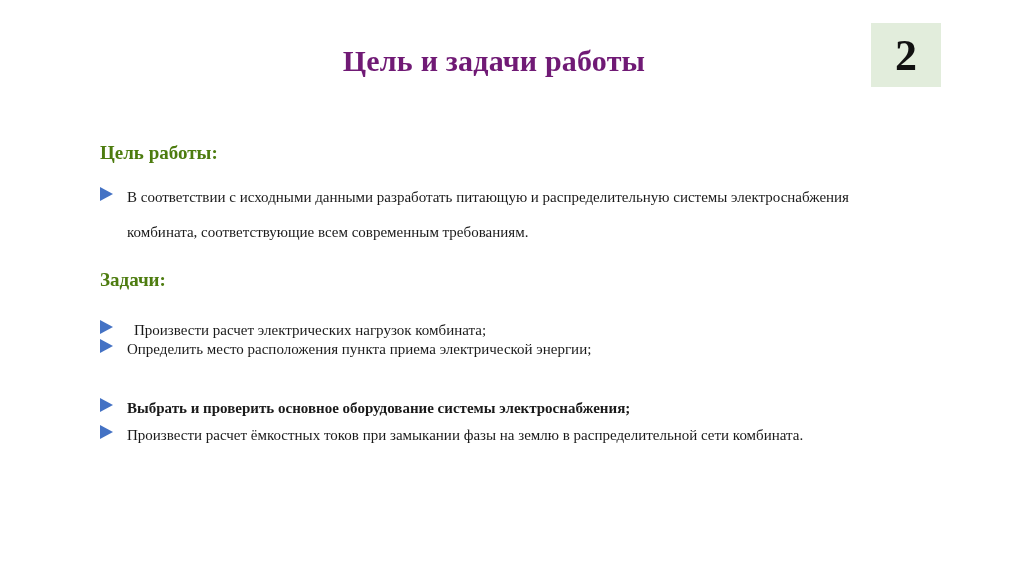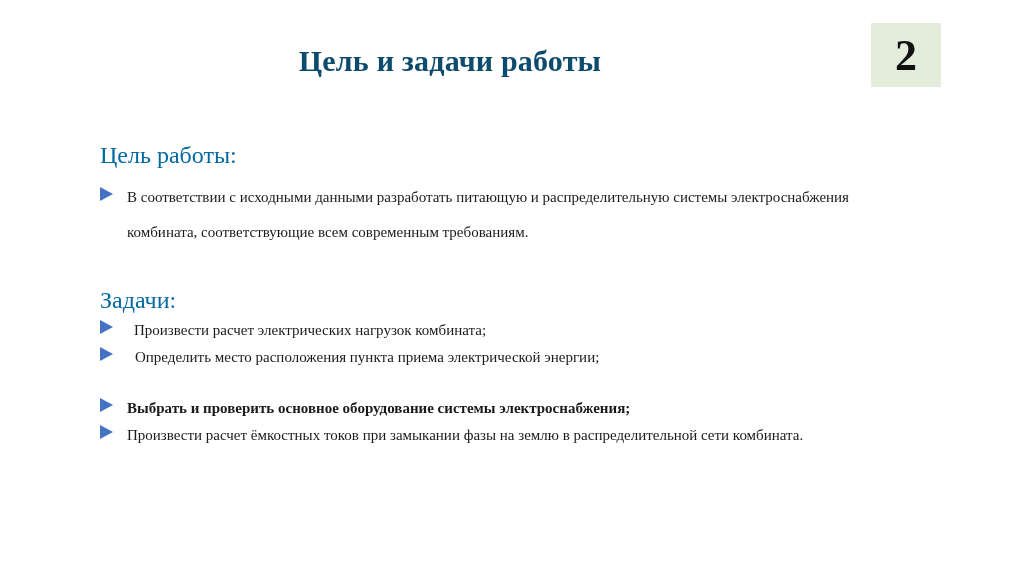--- a/index.html
+++ b/index.html
@@ -1,50 +1,50 @@
 <!DOCTYPE html>
 <html><head>
 <meta charset="utf-8">
 <style>
   html, body { margin: 0; padding: 0; }
   body { width: 1024px; height: 574px; background: #ffffff; position: relative; overflow: hidden;
          font-family: "Liberation Serif", "DejaVu Serif", serif; color: #1a1a1a; }
   .title { position: absolute; left: 0; width: 900px; top: 44px; text-align: center;
-           font-weight: bold; font-size: 30px; letter-spacing: 0.2px; color: #0c4a6e; }
+           font-weight: bold; font-size: 30px; letter-spacing: 0.2px; color: #701a75; padding-left: 44px; }
   .slide-num { position: absolute; left: 871px; top: 23px; width: 70px; height: 64px;
                background: #e2eddc; display: flex; align-items: center; justify-content: center;
                font-weight: bold; font-size: 44px; color: #111; }
-  .section-head { position: absolute; left: 100px; font-weight: normal; font-size: 24px; color: #0369a1; }
+  .section-head { position: absolute; left: 100px; font-weight: bold; font-size: 19px; color: #4d7c0f; }
   .bullet { position: absolute; left: 100px; width: 800px; display: flex; font-size: 15px; line-height: 35px; }
   .arrow { flex: 0 0 auto; width: 0; height: 0; border-top: 7px solid transparent; border-bottom: 7px solid transparent;
            border-left: 13px solid #4472c4; margin-top: 7px; margin-right: 14px; }
   .btext { flex: 1 1 auto; }
 </style>
 </head>
 <body>
 
 <div class="title">Цель и задачи работы</div>
 <div class="slide-num">
   <span>2</span>
 </div>
 
 <div class="section-head" style="top:142px;">Цель работы:</div>
 
 <div class="bullet" style="top:180px; width:790px;">
   <span class="arrow"></span>
   <span class="btext">В соответствии с исходными данными разработать питающую и распределительную системы электроснабжения комбината, соответствующие всем современным требованиям.</span>
 </div>
 
-<div class="section-head" style="top:287px;">Задачи:</div>
+<div class="section-head" style="top:269px;">Задачи:</div>
 
 <div class="bullet" style="top:313px;gap:7px;">
   <span class="arrow"></span>
   <span class="btext">Произвести расчет электрических нагрузок комбината;</span>
 </div>
-<div class="bullet" style="top:340px;gap:8px;">
+<div class="bullet" style="top:332px;">
   <span class="arrow"></span>
   <span class="btext">Определить место расположения пункта приема электрической энергии;</span>
 </div>
 <div class="bullet" style="top:391px;font-weight:bold;">
   <span class="arrow"></span>
   <span class="btext">Выбрать и проверить основное оборудование системы электроснабжения;</span>
 </div>
 <div class="bullet" style="top:418px; width:740px;">
   <span class="arrow"></span>
   <span class="btext">Произвести расчет ёмкостных токов при замыкании фазы на землю в распределительной сети комбината.</span>

